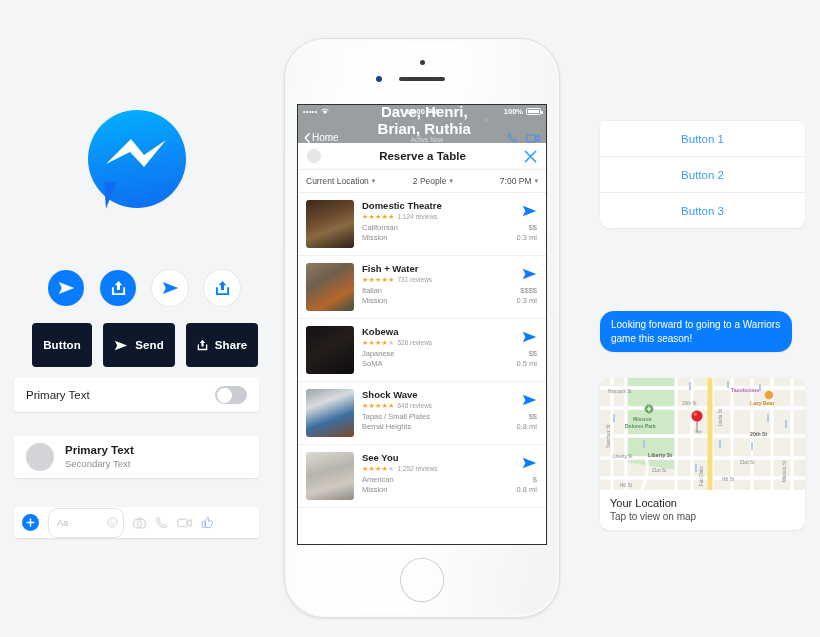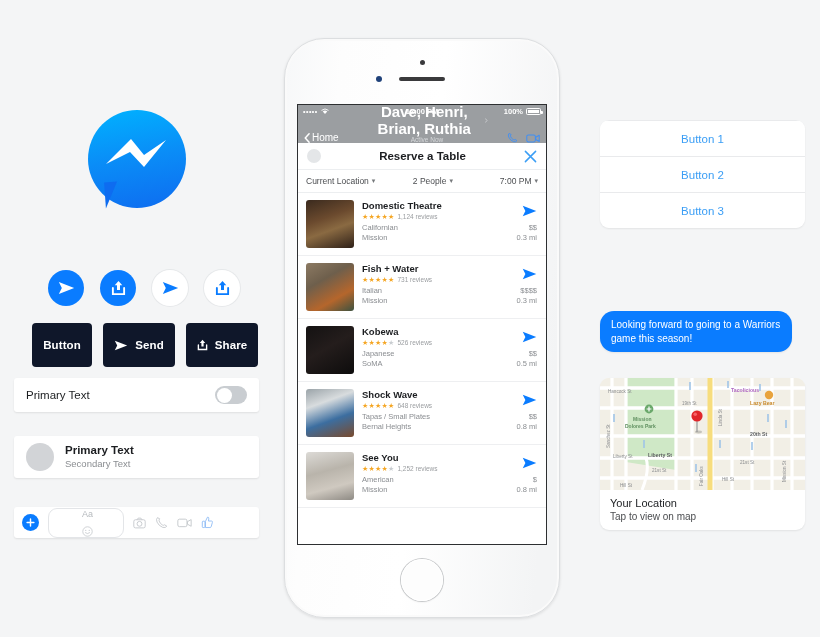--- a/index.html
+++ b/index.html
@@ -69,21 +69,20 @@
 
   #composer-card { top: 507px; height: 31px; display: flex; align-items: center; padding: 0 8px; gap: 9px; }
   .plus-btn {
     width: 17px; height: 17px; border-radius: 50%; background: #0a7cff;
     display: flex; align-items: center; justify-content: center; flex: none;
   }
   .aa-field {
     width: 76px; height: 30px; border: 1px solid #e3e5e8; border-radius: 9px;
     display: flex; align-items: center; justify-content: space-between;
     padding: 0 5px 0 8px;
-    flex-direction: column;
   }
   .aa-text { font-size: 9px; color: #b7bbbf; }
 
   
   #phone { position: absolute; left: 284px; top: 38px; width: 276px; height: 580px; }
   .phone-body {
     position: absolute; inset: 0;
     background: linear-gradient(95deg,#f7f8f9 0%, #fdfdfd 18%, #ffffff 50%, #f3f4f5 92%);
     border-radius: 40px;
     border: 1px solid #dcdee0;

